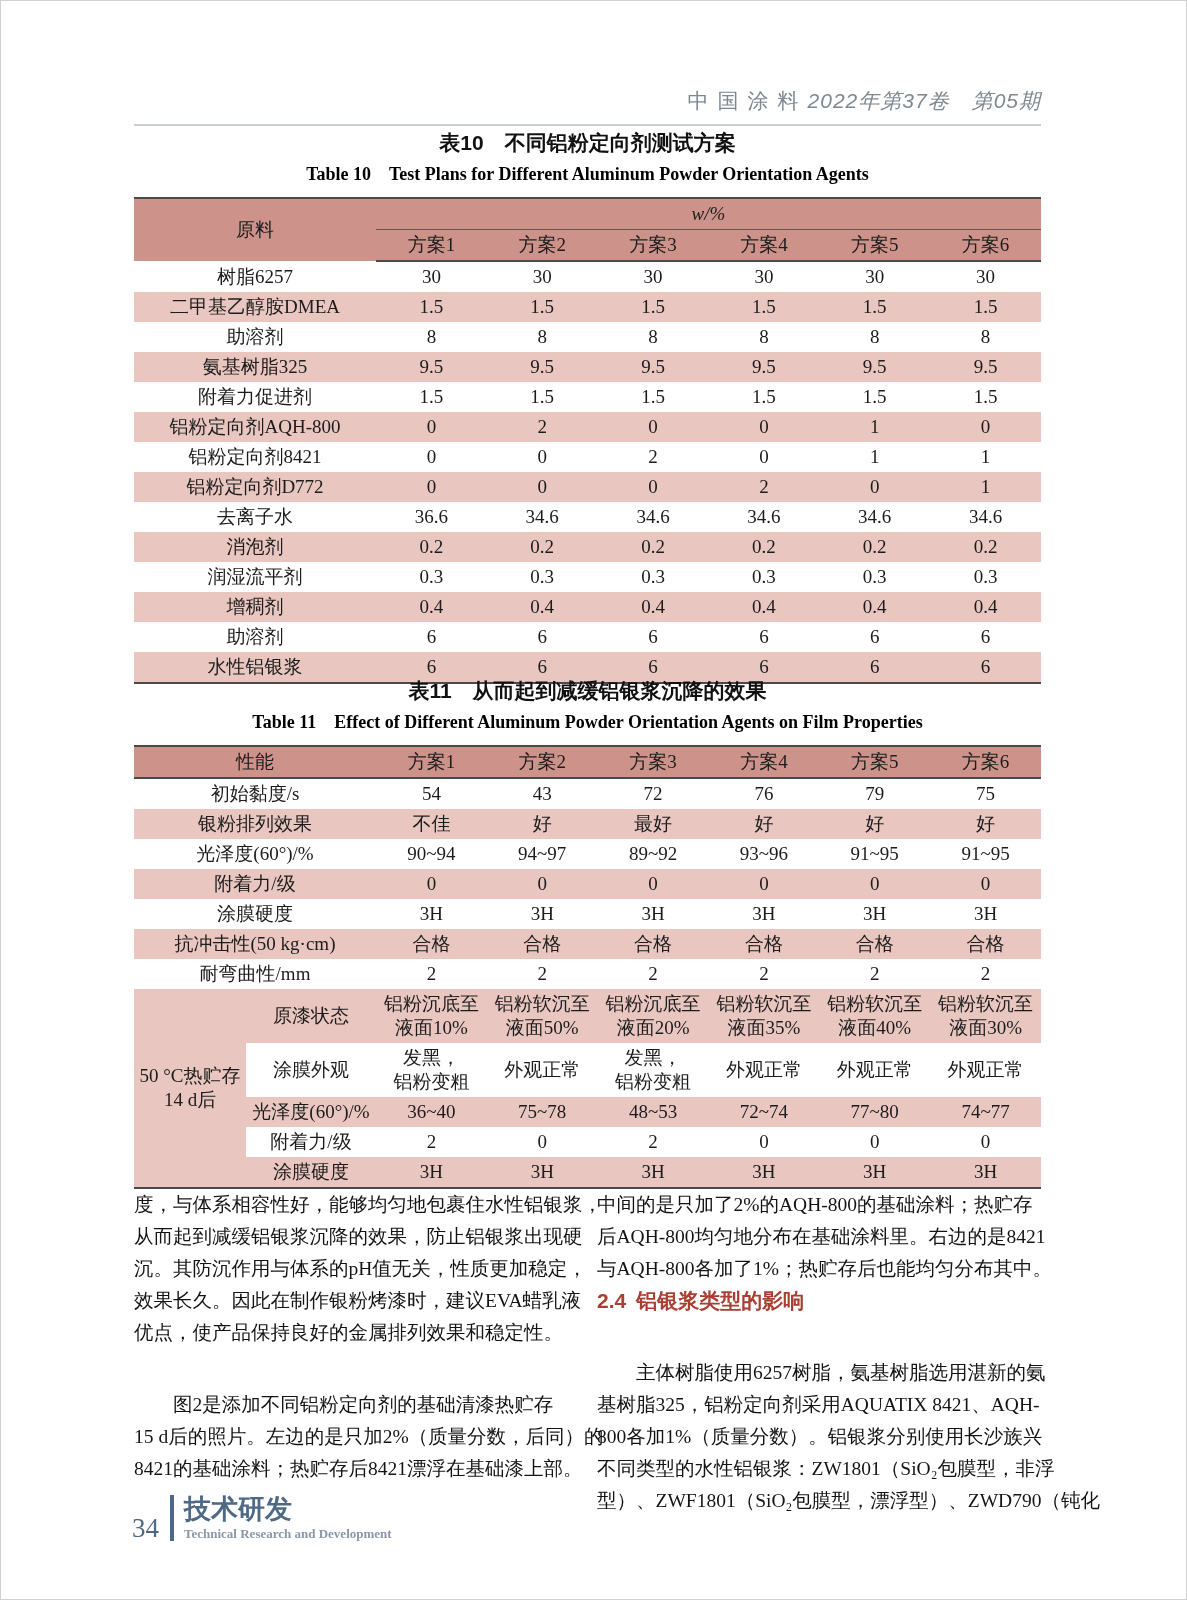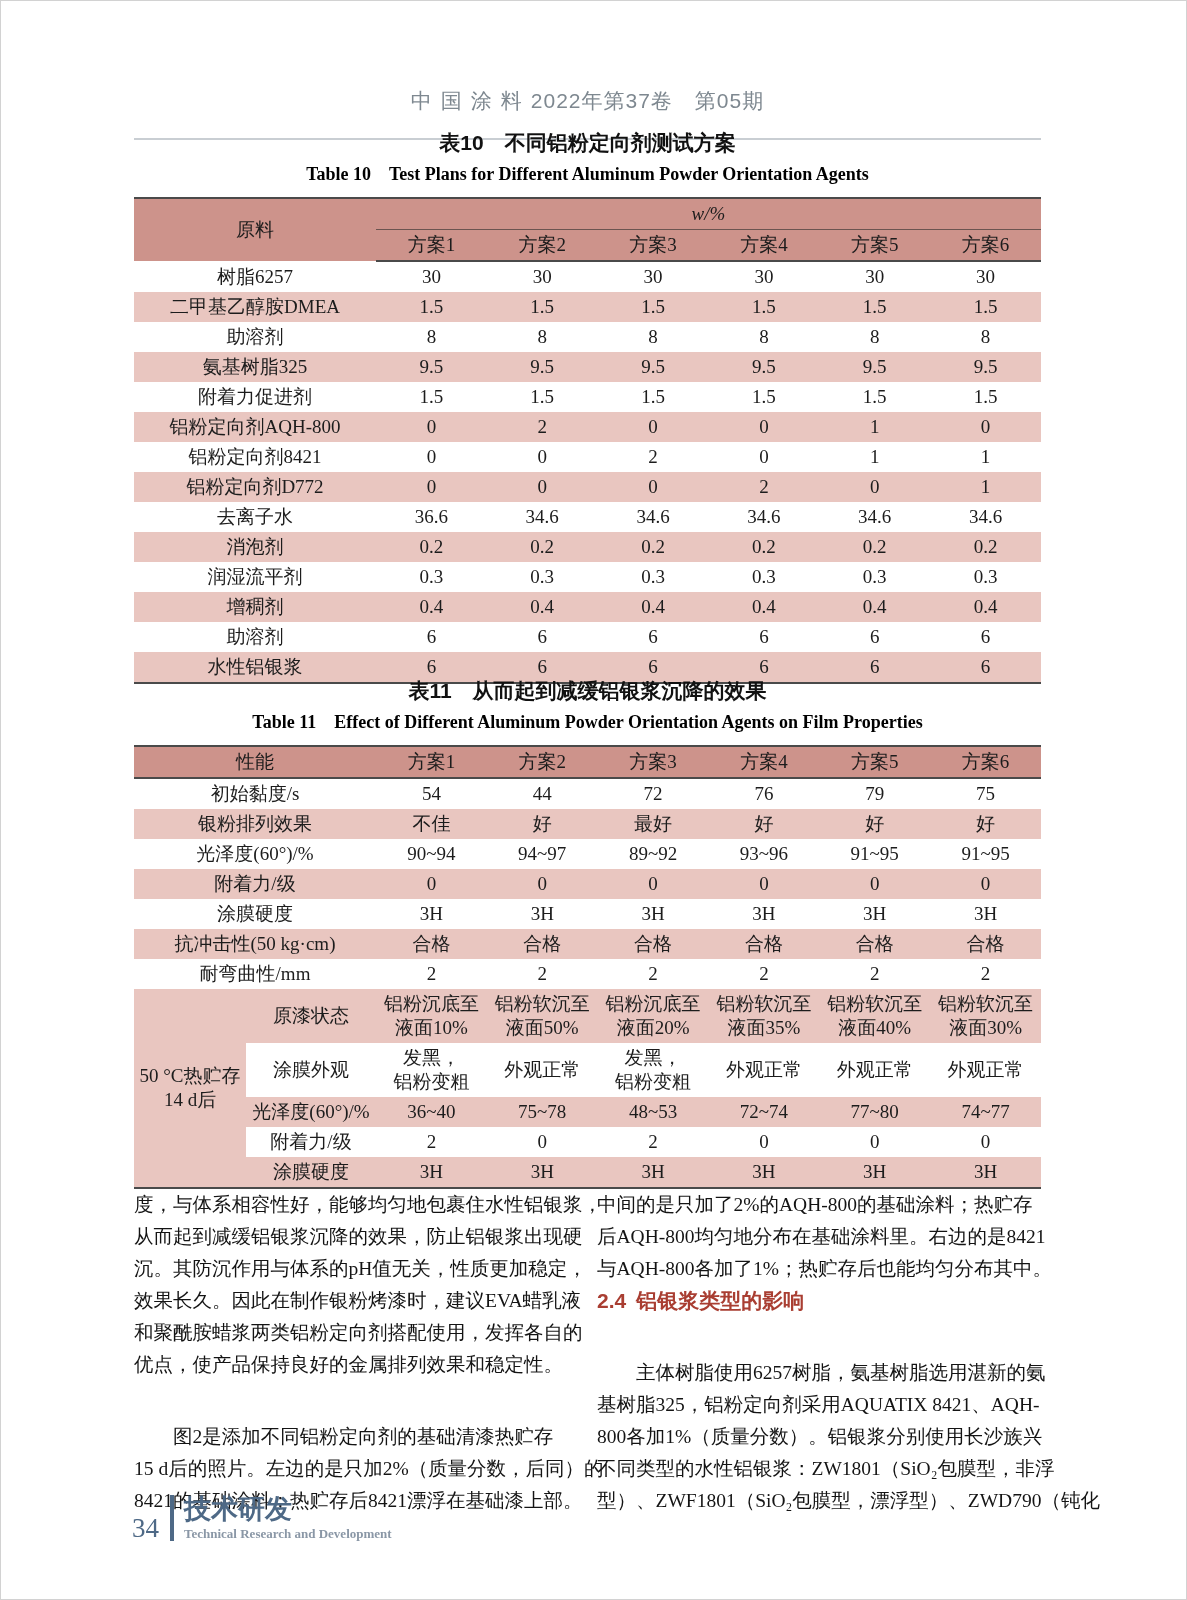--- a/index.html
+++ b/index.html
@@ -5,27 +5,27 @@
   html,body{margin:0;padding:0;background:#e9e9e9;}
   .page{
     position:relative;width:1187px;height:1600px;margin:0 auto;
     background:#ffffff;border:1px solid #d2d2d2;box-sizing:border-box;
     font-family:"Liberation Serif","DejaVu Serif",serif;color:#1c1c1c;
     overflow:hidden;
   }
   
   .page-header{
     position:absolute;left:133px;width:907px;top:86px;
-    display:flex;justify-content:center;align-items:flex-end;
-    padding-bottom:23px;border-bottom:2px solid #c9ced3;
+    display:flex;justify-content:flex-end;align-items:flex-end;
+    padding-bottom:9px;border-bottom:2px solid #c9ced3;
     font-family:"Liberation Sans","DejaVu Sans",sans-serif;
     color:#7e8890;font-size:21px;
   }
   .journal-name{letter-spacing:9px;}
-  .issue-info{letter-spacing:1px;}
+  .issue-info{letter-spacing:1px;font-style:italic;}
   
   .tbl-block{position:absolute;left:133px;width:907px;}
   .t10-block{top:128px;}
   .t11-block{top:676px;}
   .tbl-title-cn{
     text-align:center;font-family:"Liberation Sans","DejaVu Sans",sans-serif;
     font-weight:bold;font-size:21px;color:#111;
   }
   .tbl-title-en{
     text-align:center;font-weight:bold;font-size:18px;color:#000000;margin-top:5px;
@@ -266,21 +266,21 @@
             <td>方案3</td>
             <td>方案4</td>
             <td>方案5</td>
             <td>方案6</td>
           </tr>
       </tbody>
       <tbody id="t11-body">
           <tr class="white">
             <td class="label" colspan="2">初始黏度/s</td>
             <td>54</td>
-            <td>44</td>
+            <td>43</td>
             <td>72</td>
             <td>76</td>
             <td>79</td>
             <td>75</td>
           </tr>
           <tr class="pink">
             <td class="label" colspan="2">银粉排列效果</td>
             <td>不佳</td>
             <td>好</td>
             <td>最好</td>
@@ -383,21 +383,20 @@
           </tr>
         </tbody>
     </table>
   </div>
 
   <div class="bodycol col-left" id="body-left">
       <div class="bodyline">度，与体系相容性好，能够均匀地包裹住水性铝银浆，</div>
       <div class="bodyline">从而起到减缓铝银浆沉降的效果，防止铝银浆出现硬</div>
       <div class="bodyline">沉。其防沉作用与体系的pH值无关，性质更加稳定，</div>
       <div class="bodyline">效果长久。因此在制作银粉烤漆时，建议EVA蜡乳液</div>
-      <div class="bodyline">和聚酰胺蜡浆两类铝粉定向剂搭配使用，发挥各自的</div>
       <div class="bodyline">优点，使产品保持良好的金属排列效果和稳定性。</div>
       <div class="bodyline indent">图2是添加不同铝粉定向剂的基础清漆热贮存</div>
       <div class="bodyline">15 d后的照片。左边的是只加2%（质量分数，后同）的</div>
       <div class="bodyline">8421的基础涂料；热贮存后8421漂浮在基础漆上部。</div>
     </div>
   <div class="bodycol col-right" id="body-right">
       <div class="bodyline">中间的是只加了2%的AQH-800的基础涂料；热贮存</div>
       <div class="bodyline">后AQH-800均匀地分布在基础涂料里。右边的是8421</div>
       <div class="bodyline">与AQH-800各加了1%；热贮存后也能均匀分布其中。</div>
       <div class="section-heading"><span class="num">2.4</span><span>铝银浆类型的影响</span></div>

